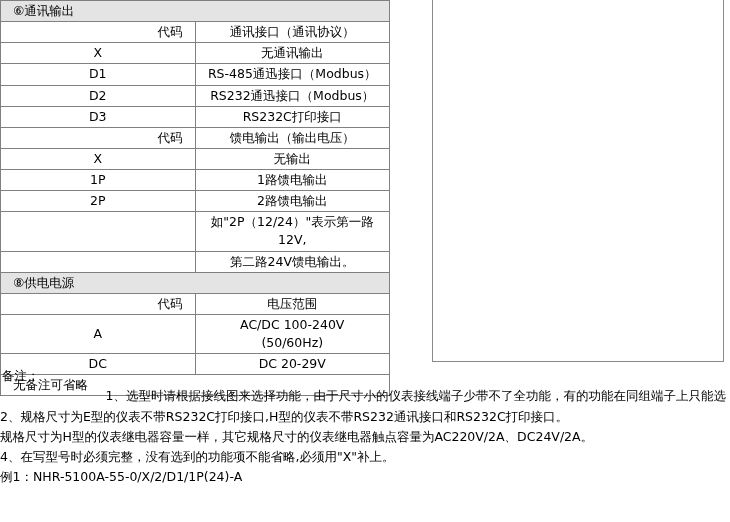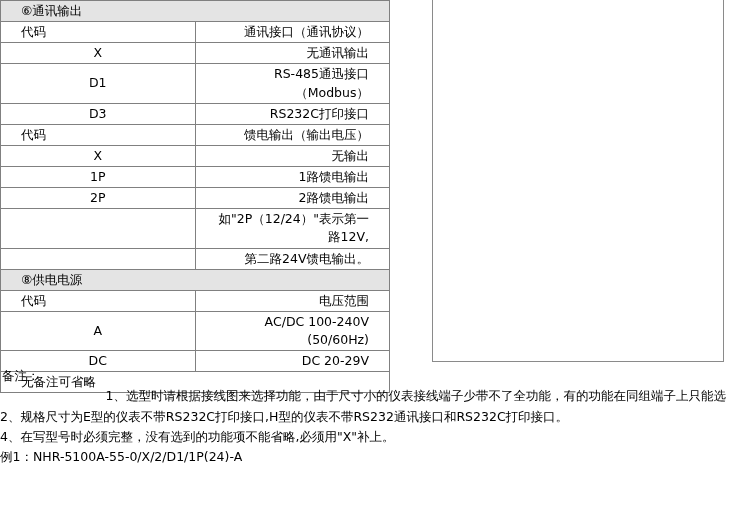--- a/index.html
+++ b/index.html
@@ -24,40 +24,40 @@
     top: 0;
     width: 390px;
   }
   table.spec {
     border-collapse: collapse;
     width: 390px;
     table-layout: fixed;
   }
   table.spec td {
     border: 1px solid #808080;
-    padding: 1px 20px;
+    padding: 1px 12px;
     font-size: 12.5px;
     line-height: 1.45;
     vertical-align: middle;
     background: #ffffff;
     margin-top: 31px;
   }
   tr.section td {
     background: #e4e4e4;
     font-weight: normal;
   }
   td.code-col {
     width: 72px;
     text-align: center;
   }
   td.desc-col {
-    text-align: right;
+    text-align: center;
   }
   td.hdr-code {
-    text-align: left;
+    text-align: right;
   }
   td.full {
     text-align: left;
   }
 
   
   .right-rule {
     position: absolute;
     left: 432px;
     top: 0;
@@ -120,20 +120,24 @@
       </tr>
       <tr>
         <td class="code-col">X</td>
         <td class="desc-col">无通讯输出</td>
       </tr>
       <tr>
         <td class="code-col">D1</td>
         <td class="desc-col">RS-485通迅接口（Modbus）</td>
       </tr>
       <tr>
+        <td class="code-col">D2</td>
+        <td class="desc-col">RS232通迅接口（Modbus）</td>
+      </tr>
+      <tr>
         <td class="code-col">D3</td>
         <td class="desc-col">RS232C打印接口</td>
       </tr>
 
       <tr>
         <td class="code-col hdr-code">代码</td>
         <td class="desc-col">馈电输出（输出电压）</td>
       </tr>
       <tr>
         <td class="code-col">X</td>
@@ -180,15 +184,16 @@
 </div>
 
 <div class="right-rule"></div>
 <div class="right-rule2"></div>
 <div class="right-rule-bottom"></div>
 
 <div class="notes">
   <p class="lbl">备注：</p>
   <p class="indent">1、选型时请根据接线图来选择功能，由于尺寸小的仪表接线端子少带不了全功能，有的功能在同组端子上只能选</p>
   <p class="hang">2、规格尺寸为E型的仪表不带RS232C打印接口,H型的仪表不带RS232通讯接口和RS232C打印接口。</p>
+  <p class="hang">规格尺寸为H型的仪表继电器容量一样，其它规格尺寸的仪表继电器触点容量为AC220V/2A、DC24V/2A。</p>
   <p class="hang">4、在写型号时必须完整，没有选到的功能项不能省略,必须用"X"补上。</p>
   <p class="hang">例1：NHR-5100A-55-0/X/2/D1/1P(24)-A</p>
 </div>
 
 </body></html>

